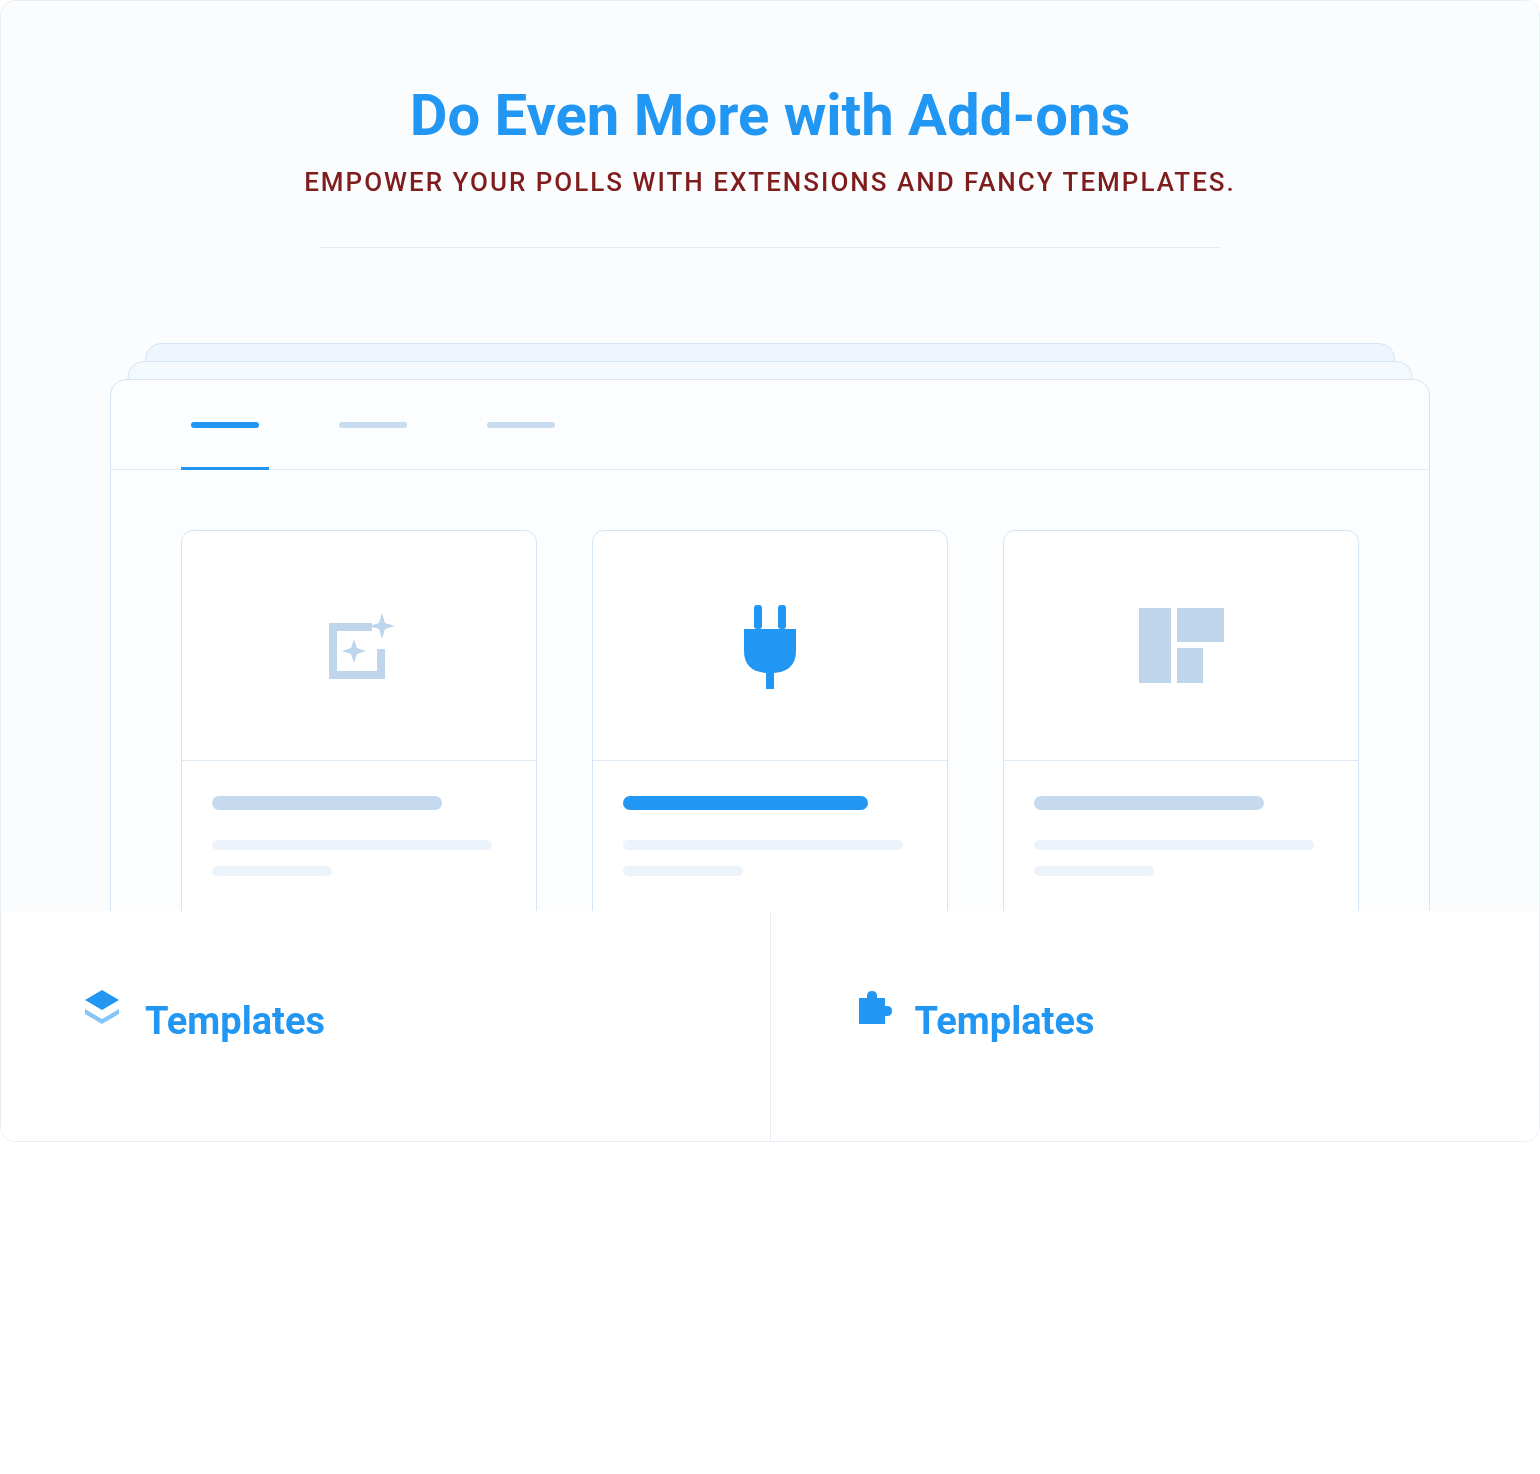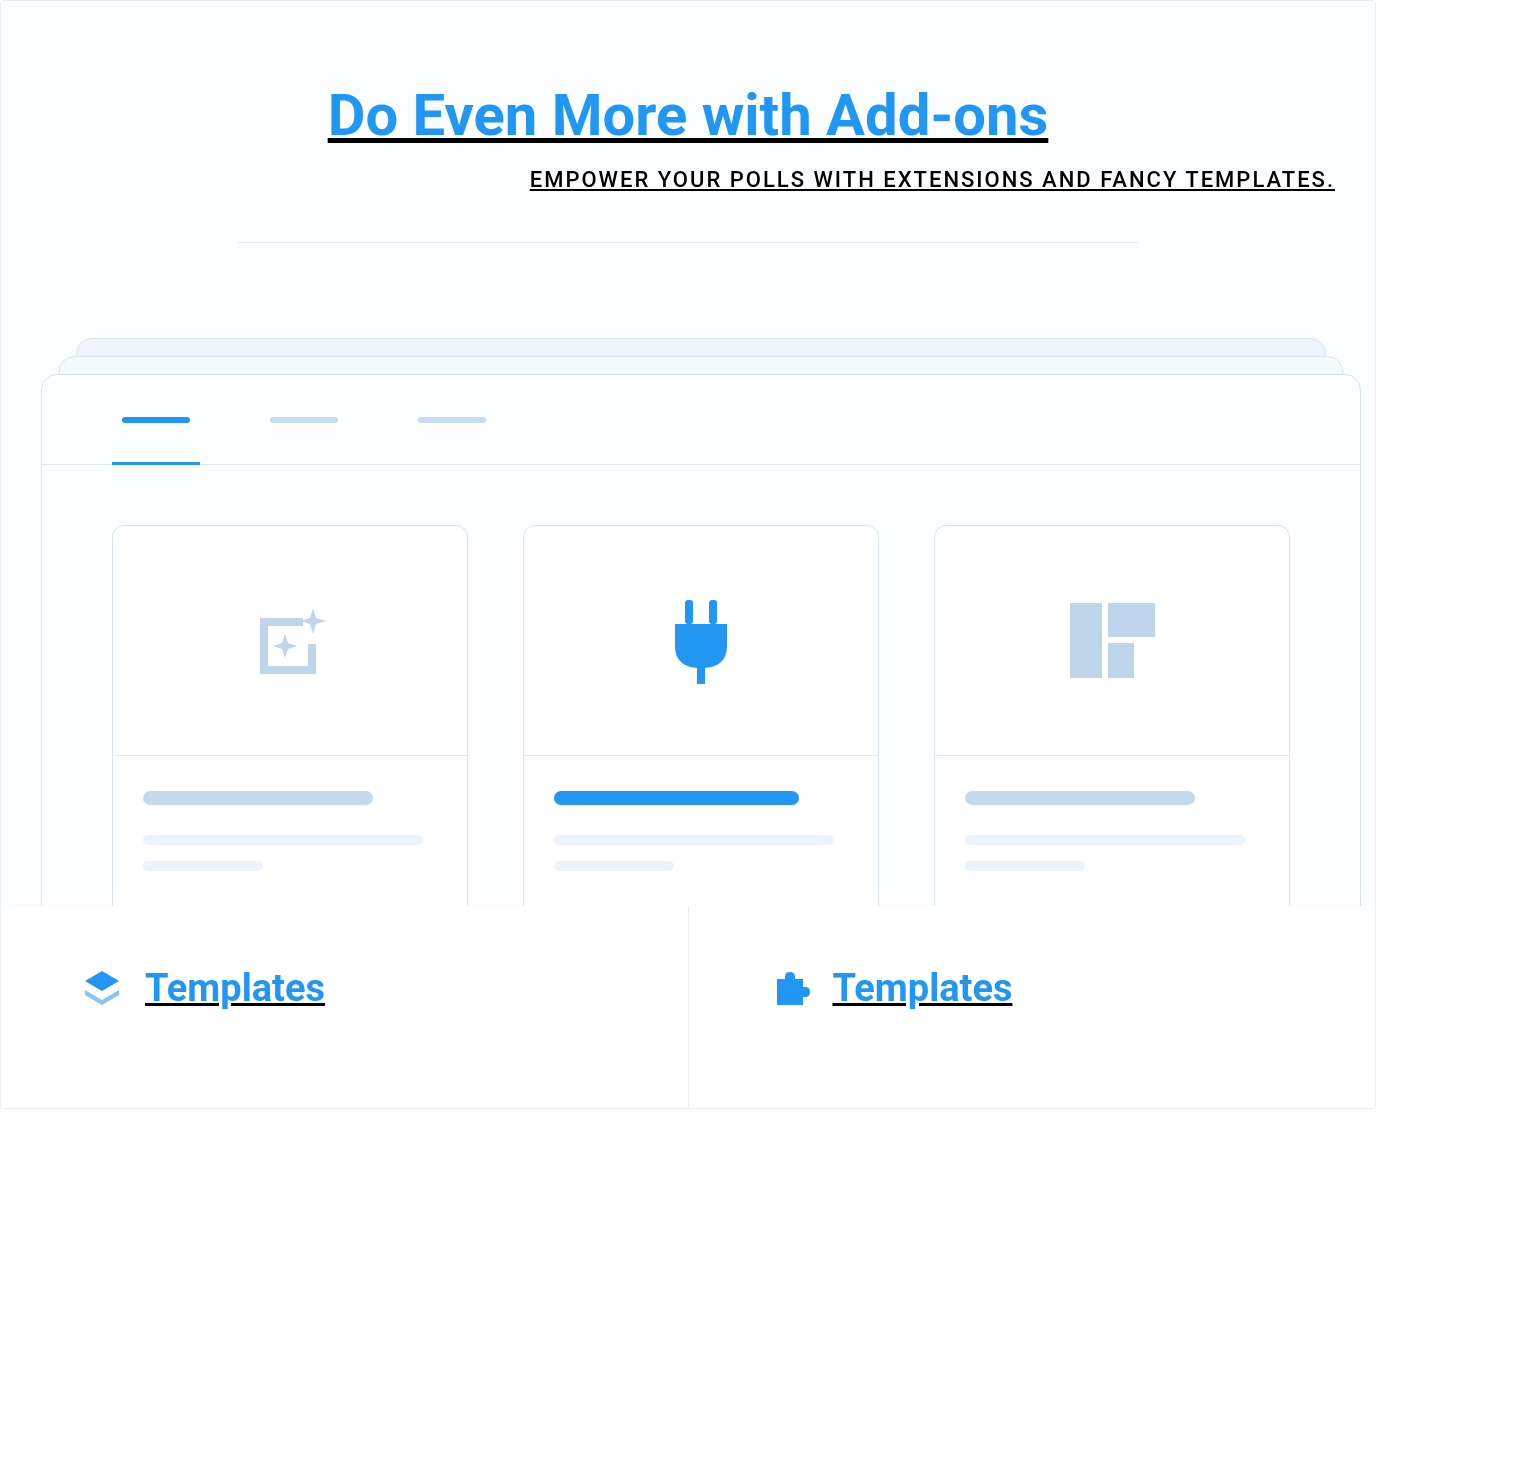--- a/index.html
+++ b/index.html
@@ -6,44 +6,42 @@
       margin: 0;
       padding: 0;
       box-sizing: border-box;
     }
     body {
       font-family: -apple-system, BlinkMacSystemFont, "Segoe UI", Roboto, Helvetica, Arial, sans-serif;
       background: #ffffff;
       width: 1540px;
     }
     .main-container {
-      width: 1376px;
+      width: 1540px;
       border: 1px solid #e8eef5;
-      border-radius: 3px;
+      border-radius: 15px;
       overflow: hidden;
-      text-decoration: underline;
     }
     .hero-section {
       background: #fafcfe;
       padding: 80px 40px 0 40px;
       text-align: center;
     }
     .hero-title {
       font-size: 58px;
       font-weight: 700;
       color: #2196f3;
       margin-bottom: 18px;
     }
     .hero-subtitle {
-      font-size: 22px;
+      font-size: 26px;
       font-weight: 500;
-      color: #000000;
+      color: #7f1d1d;
       letter-spacing: 2px;
       text-transform: uppercase;
-      text-align: right;
     }
     .divider {
       width: 900px;
       height: 1px;
       border: none;
       border-top: 1px solid #e5ecf4;
       margin: 50px auto 95px auto;
     }
     .browser-stack {
       position: relative;
@@ -190,20 +188,21 @@
     .feature-header {
       display: flex;
       align-items: center;
       gap: 22px;
       margin-bottom: 28px;
     }
     .feature-title {
       font-size: 38px;
       font-weight: 700;
       color: #2196f3;
+      margin-top: 28px;
     }
     .feature-desc {
       font-size: 21px;
       font-weight: 500;
       line-height: 1.55;
       color: #8a96a3;
       letter-spacing: 1.4px;
       text-transform: uppercase;
     }
     .feat-icon {

